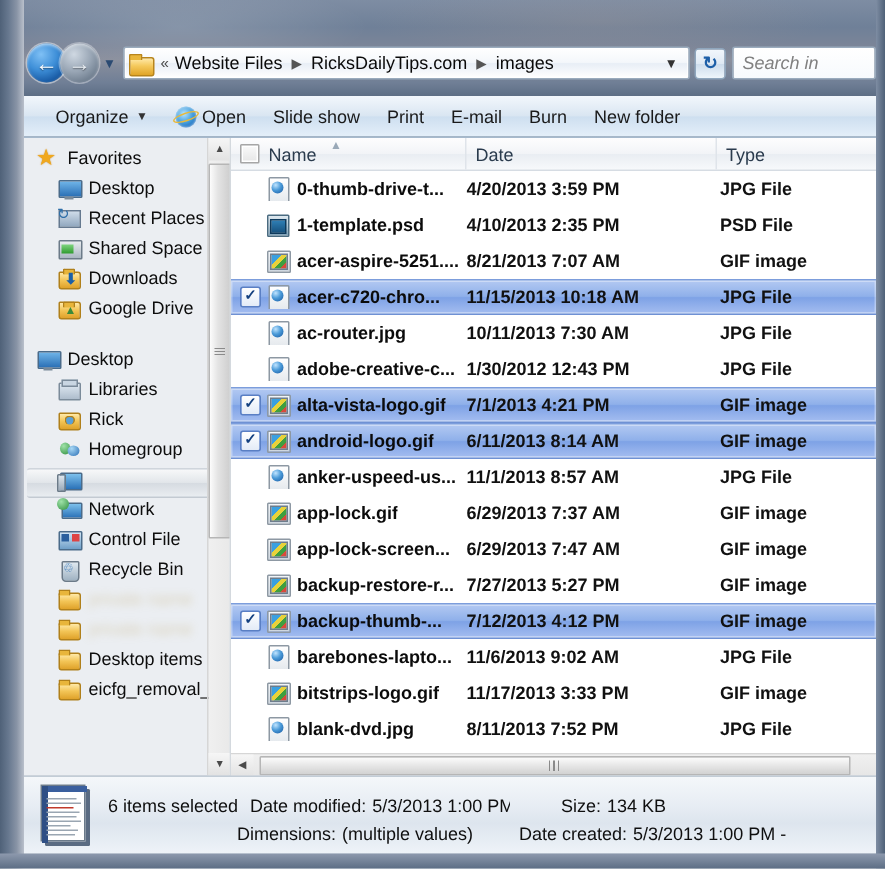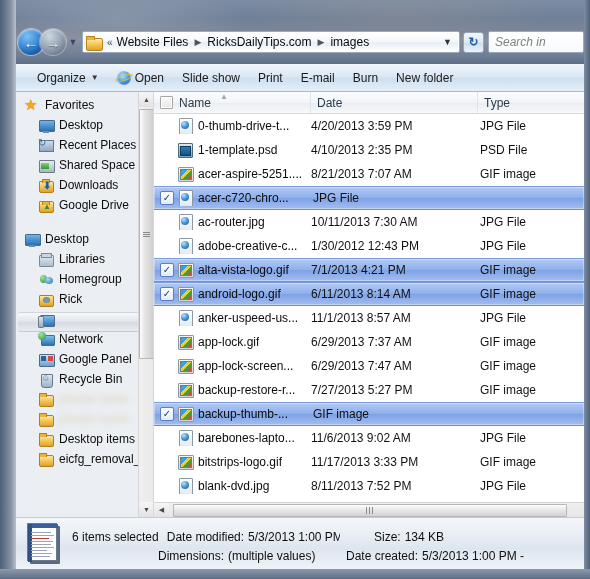--- a/index.html
+++ b/index.html
@@ -195,21 +195,21 @@
   .col { display:flex; align-items:center; font-size:12px; color:#2a3b4d; padding-left:6px;
     border-right:1px solid #dfe4ea; position:relative; }
   .col.name { width:157px; }
   .col.date { width:167px; }
   .col.type { flex:1; border-right:none; }
   .chk-head { width:13px; height:13px; margin-right:6px; flex:none;
     background:linear-gradient(180deg,#fafafa,#e6e6e6); border:1px solid #a6a6a6; border-radius:1px;
     box-shadow: inset 0 0 0 1px #fff; }
   .sort-arrow { position:absolute; left:66px; top:0px; font-size:8px; color:#9aa9b8; }
 
-  .rows { position:absolute; left:0; top:22px; right:0; bottom:15px; overflow:hidden; }
+  .rows { position:absolute; left:0; top:22px; right:0; bottom:15px; overflow:hidden;font-weight:bold; }
   .row { height:24px; display:flex; align-items:center; position:relative; }
   .row.sel {
     background:linear-gradient(180deg,#b3c9f2 0%,#8fb0ea 48%,#7ea2e6 52%,#a4bdf0 100%);
     border-top:1px solid #7c9ddc; border-bottom:1px solid #6f91d4;
     box-shadow: inset 0 0 0 1px rgba(255,255,255,.35);
   }
   .cell-name { width:157px; display:flex; align-items:center; padding-left:6px; overflow:hidden; }
   .cell-date { width:167px; font-size:12px; color:#111; white-space:nowrap; overflow:hidden; }
   .cell-type { flex:1; font-size:12px; color:#111; white-space:nowrap; padding-left:2px; }
   .rowchk { width:14px; height:14px; flex:none; margin-right:3px;
@@ -355,38 +355,38 @@
         <div class="nav-gap"></div>
         <div class="nav-item">
           <span class="ni ic-monitor"></span>
           <span class="nav-label">Desktop</span>
         </div>
         <div class="nav-item indent">
           <span class="ni ic-lib"></span>
           <span class="nav-label">Libraries</span>
         </div>
         <div class="nav-item indent">
+          <span class="ni ic-folder ic-user"></span>
+          <span class="nav-label">Rick</span>
+        </div>
+        <div class="nav-item indent">
           <span class="ni ic-home"></span>
           <span class="nav-label">Homegroup</span>
-        </div>
-        <div class="nav-item indent">
-          <span class="ni ic-folder ic-user"></span>
-          <span class="nav-label">Rick</span>
         </div>
         <div class="nav-item indent selected">
           <span class="ni ic-computer"></span>
           <span class="nav-label">Computer</span>
         </div>
         <div class="nav-item indent">
           <span class="ni ic-network"></span>
           <span class="nav-label">Network</span>
         </div>
         <div class="nav-item indent">
           <span class="ni ic-cpanel"></span>
-          <span class="nav-label">Google Panel</span>
+          <span class="nav-label">Control File</span>
         </div>
         <div class="nav-item indent">
           <span class="ni ic-recycle"></span>
           <span class="nav-label">Recycle Bin</span>
         </div>
         <div class="nav-item indent">
           <span class="ni ic-folder"></span>
           <span class="nav-label blurred">private name</span>
         </div>
         <div class="nav-item indent">
@@ -449,20 +449,21 @@
           </div>
           <div class="cell-date">8/21/2013 7:07 AM</div>
           <div class="cell-type">GIF image</div>
         </div>
         <div class="row sel">
           <div class="cell-name">
             <span class="rowchk">✓</span>
             <span class="fico fi-jpg"></span>
             <span class="fname">acer-c720-chro...</span>
           </div>
+          <div class="cell-date">11/15/2013 10:18 AM</div>
           <div class="cell-type">JPG File</div>
         </div>
         <div class="row">
           <div class="cell-name">
             <span class="rowchk hidden"></span>
             <span class="fico fi-jpg"></span>
             <span class="fname">ac-router.jpg</span>
           </div>
           <div class="cell-date">10/11/2013 7:30 AM</div>
           <div class="cell-type">JPG File</div>
@@ -529,20 +530,21 @@
           </div>
           <div class="cell-date">7/27/2013 5:27 PM</div>
           <div class="cell-type">GIF image</div>
         </div>
         <div class="row sel">
           <div class="cell-name">
             <span class="rowchk">✓</span>
             <span class="fico fi-gif"></span>
             <span class="fname">backup-thumb-...</span>
           </div>
+          <div class="cell-date">7/12/2013 4:12 PM</div>
           <div class="cell-type">GIF image</div>
         </div>
         <div class="row">
           <div class="cell-name">
             <span class="rowchk hidden"></span>
             <span class="fico fi-jpg"></span>
             <span class="fname">barebones-lapto...</span>
           </div>
           <div class="cell-date">11/6/2013 9:02 AM</div>
           <div class="cell-type">JPG File</div>

